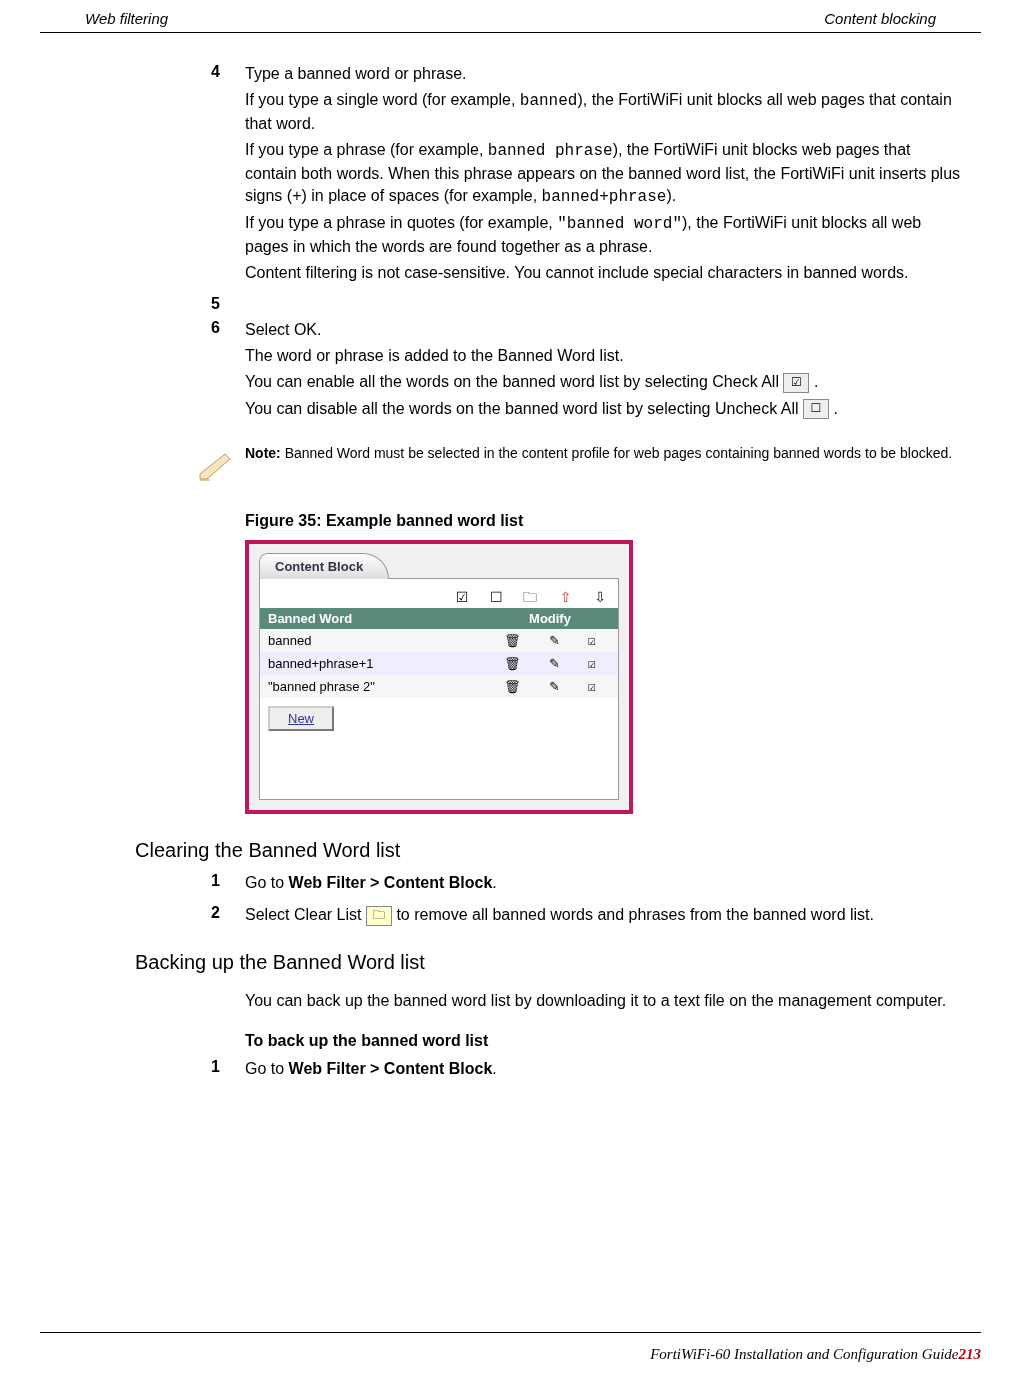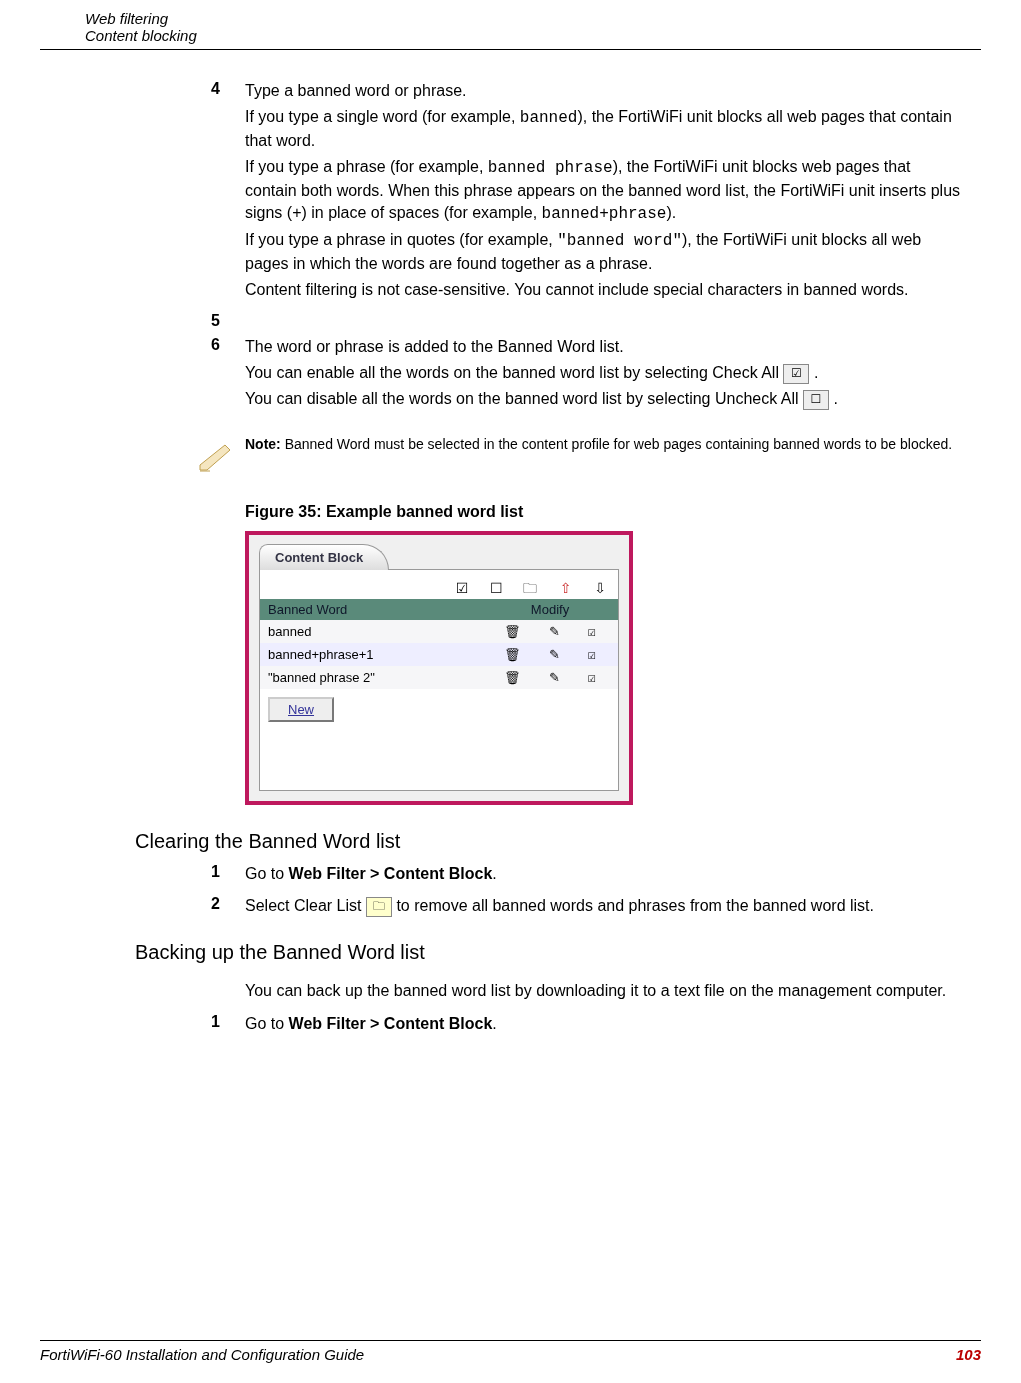--- a/index.html
+++ b/index.html
@@ -18,21 +18,20 @@
       box-sizing: border-box;
     }
     .header {
       display: flex;
       justify-content: space-between;
       padding: 10px 45px 5px 45px;
       font-style: italic;
       font-size: 15px;
       border-bottom: 1px solid #000;
       margin: 0 40px;
-      flex-direction: column;
     }
     .content {
       padding: 30px 45px 0 45px;
     }
     .step {
       display: flex;
       margin-bottom: 6px;
     }
     .step-num {
       width: 45px;
@@ -112,22 +111,22 @@
     }
     .tb-icon {
       display: inline-block;
       width: 20px;
       height: 16px;
       margin-left: 10px;
       font-size: 14px;
     }
     .list-header {
       background: #5a8a7a;
-      color: #0f172a;
-      font-weight: normal;
+      color: #ffffff;
+      font-weight: bold;
       display: flex;
       padding: 3px 8px;
       font-size: 13px;
     }
     .list-header .col1 {
       flex: 1;
     }
     .list-header .col2 {
       width: 120px;
       text-align: center;
@@ -178,23 +177,24 @@
       margin-top: 20px;
       margin-bottom: 8px;
     }
     .footer {
       position: absolute;
       bottom: 20px;
       left: 40px;
       right: 40px;
       border-top: 1px solid #000;
       display: flex;
-      justify-content: space-between;
-      padding-top: 5px;
+      justify-content: flex-end;
+      padding-top: 13px;
       font-size: 15px;
+      font-family: Liberation Serif, serif;
     }
     .footer .pg {
       font-weight: bold;
       font-style: italic;
       color: #b00;
     }
     .footer .ft {
       font-style: italic;
     }
     .inline-icon {
@@ -244,20 +244,21 @@
       </div>
     </div>
 
     <div class="step">
       <div class="step-num">5</div>
     </div>
 
     <div class="step">
       <div class="step-num">6</div>
       <div class="step-body">
+        <p>Select OK.</p>
         <p>The word or phrase is added to the Banned Word list.</p>
         <p>
           <span>You can enable all the words on the banned word list by selecting Check All </span>
           <span class="inline-icon">☑</span>
           <span> .</span>
         </p>
         <p>
           <span>You can disable all the words on the banned word list by selecting Uncheck All </span>
           <span class="inline-icon">☐</span>
           <span> .</span>
@@ -338,28 +339,29 @@
         <p>
           <span>Select Clear List </span>
           <span class="inline-icon" style="background:#ffc;">🗀</span>
           <span> to remove all banned words and phrases from the banned word list.</span>
         </p>
       </div>
     </div>
 
     <h2 class="section">Backing up the Banned Word list</h2>
     <p class="body-text">You can back up the banned word list by downloading it to a text file on the management computer.</p>
+    <p class="sub-heading">To back up the banned word list</p>
     <div class="step">
       <div class="step-num">1</div>
       <div class="step-body">
         <p>
           <span>Go to </span><b>Web Filter &gt; Content Block</b><span>.</span>
         </p>
       </div>
     </div>
 
   </div>
 
   <div class="footer">
     <span class="ft">FortiWiFi-60 Installation and Configuration Guide</span>
-    <span class="pg">103</span>
+    <span class="pg">213</span>
   </div>
 </div>
 
 </body></html>

